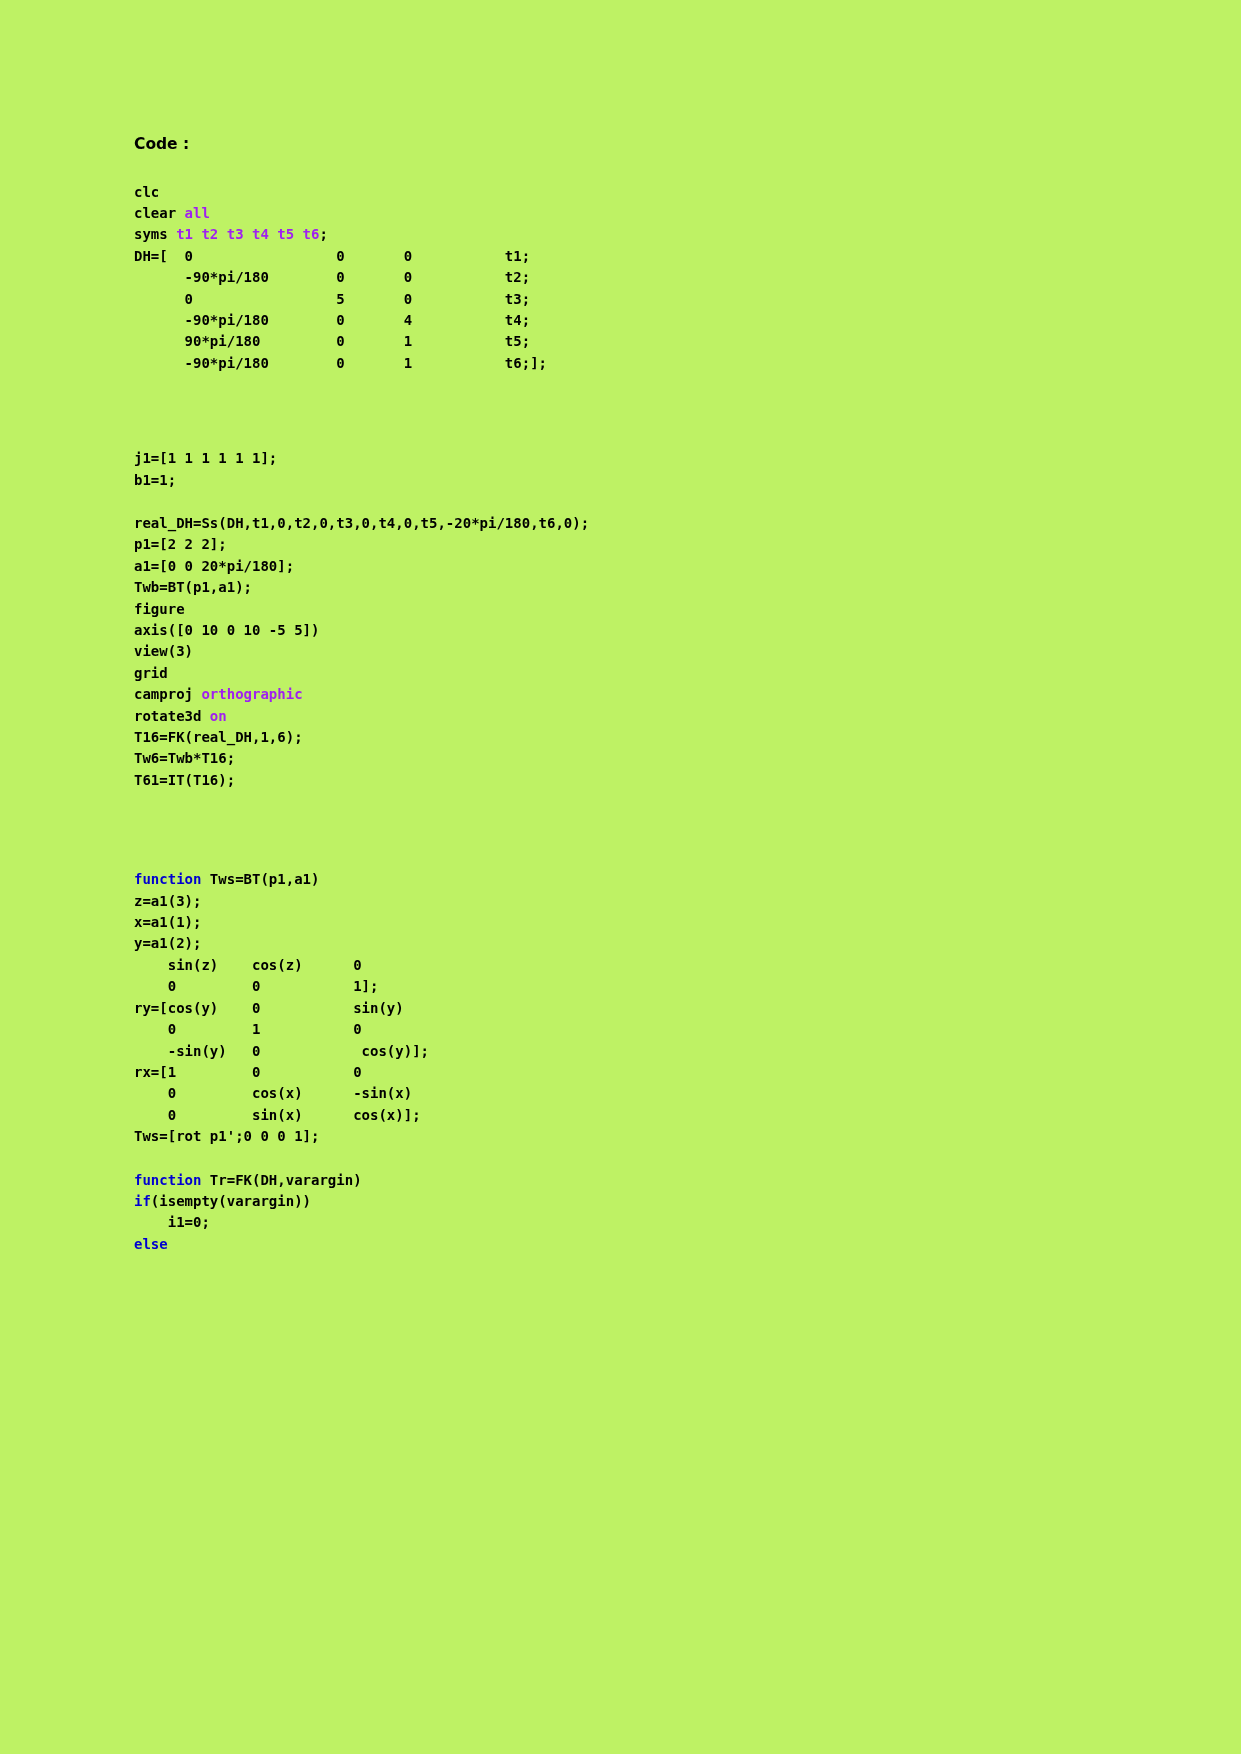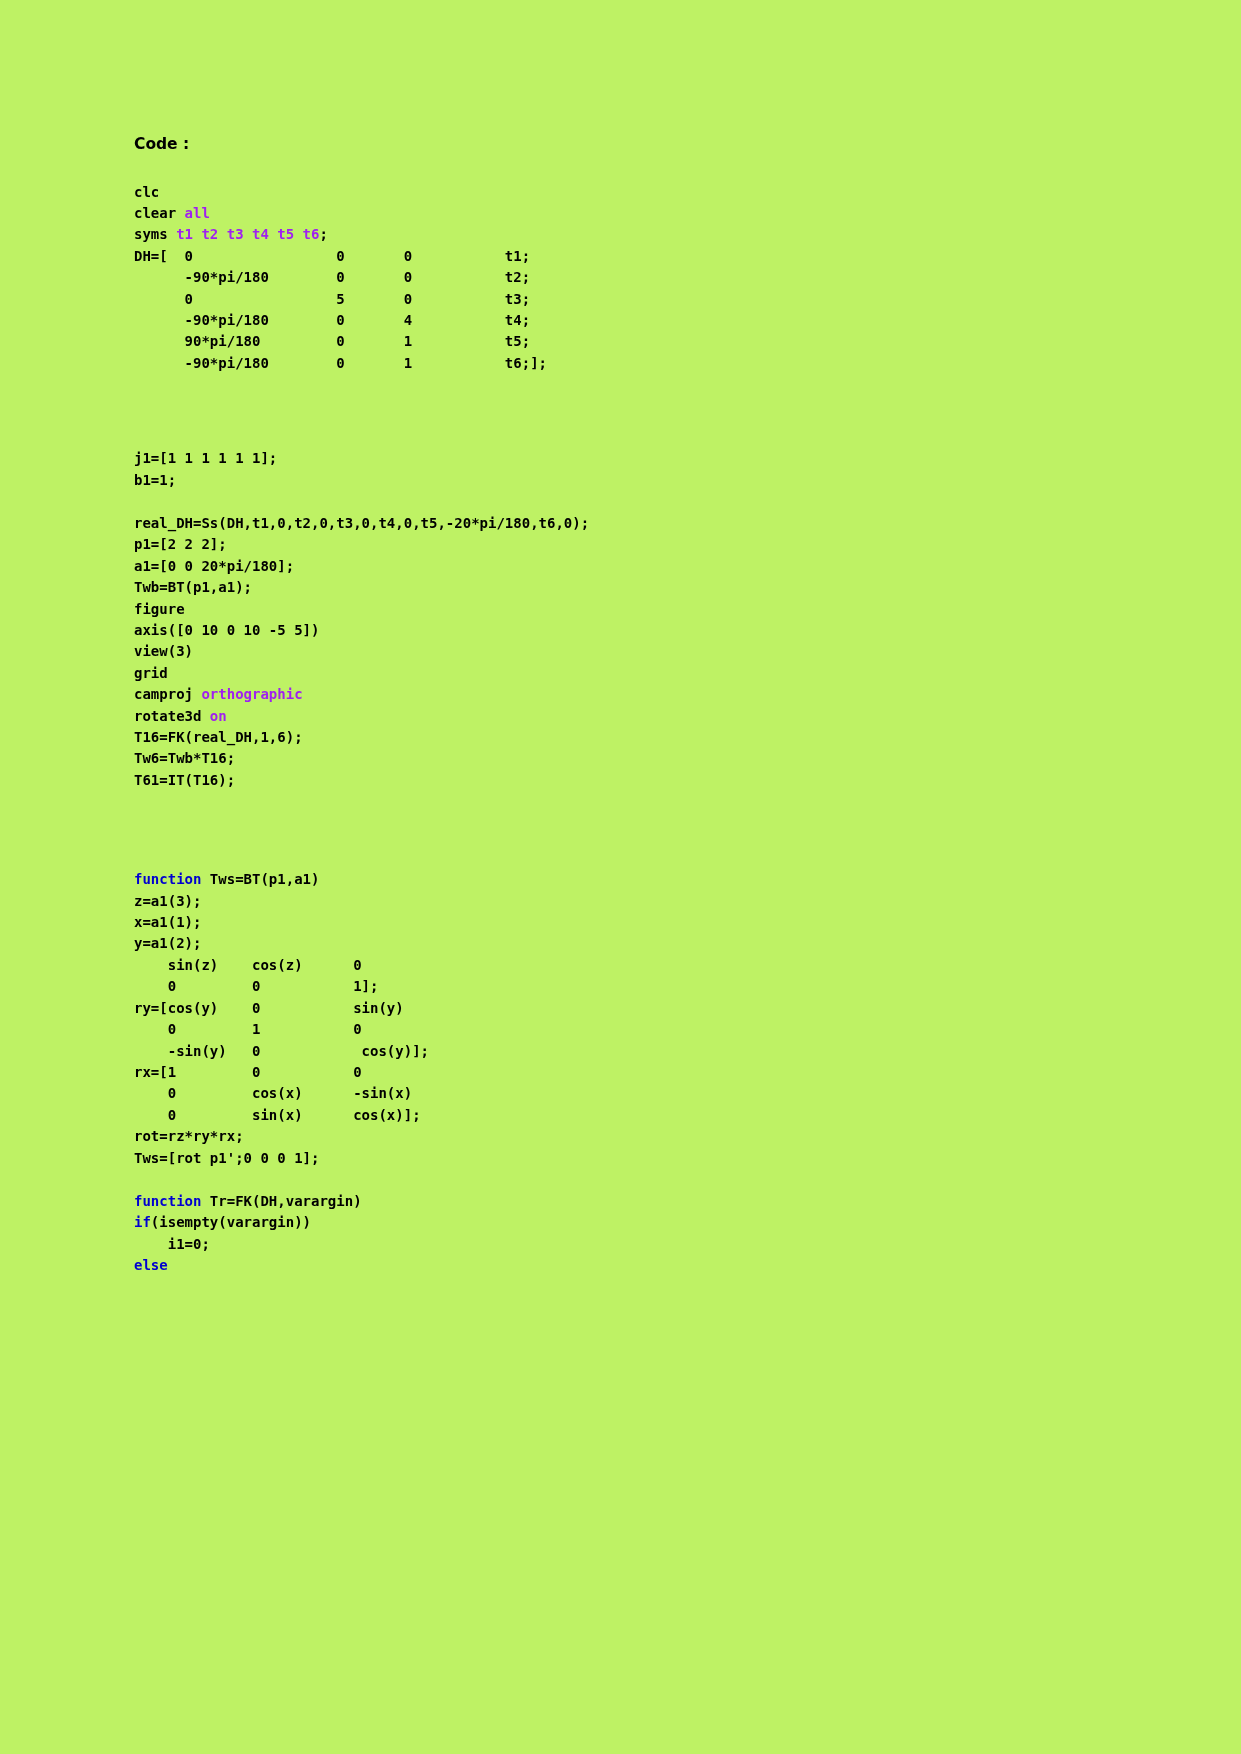--- a/index.html
+++ b/index.html
@@ -102,21 +102,20 @@
           <div class="line"><span>x=a1(1);</span></div>
           <div class="line"><span>y=a1(2);</span></div>
           <div class="line"><span>    sin(z)    cos(z)      0</span></div>
           <div class="line"><span>    0         0           1];</span></div>
           <div class="line"><span>ry=[cos(y)    0           sin(y)</span></div>
           <div class="line"><span>    0         1           0</span></div>
           <div class="line"><span>    -sin(y)   0            cos(y)];</span></div>
           <div class="line"><span>rx=[1         0           0</span></div>
           <div class="line"><span>    0         cos(x)      -sin(x)</span></div>
           <div class="line"><span>    0         sin(x)      cos(x)];</span></div>
-          <div class="line"><span>rot=rz*ry*rx;</span></div>
           <div class="line"><span>Tws=[rot p1';0 0 0 1];</span></div>
         </div>
         <div style="height: 22px;"></div>
         <div class="code-block">
           <div class="line"><span class="kw">function</span><span> Tr=FK(DH,varargin)</span></div>
           <div class="line"><span class="kw">if</span><span>(isempty(varargin))</span></div>
           <div class="line"><span>    i1=0;</span></div>
           <div class="line"><span class="kw">else</span></div>
         </div>
       </div>

